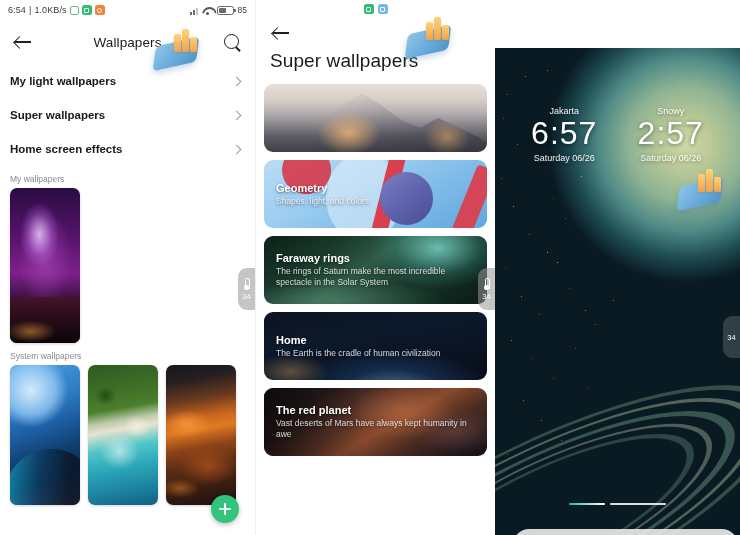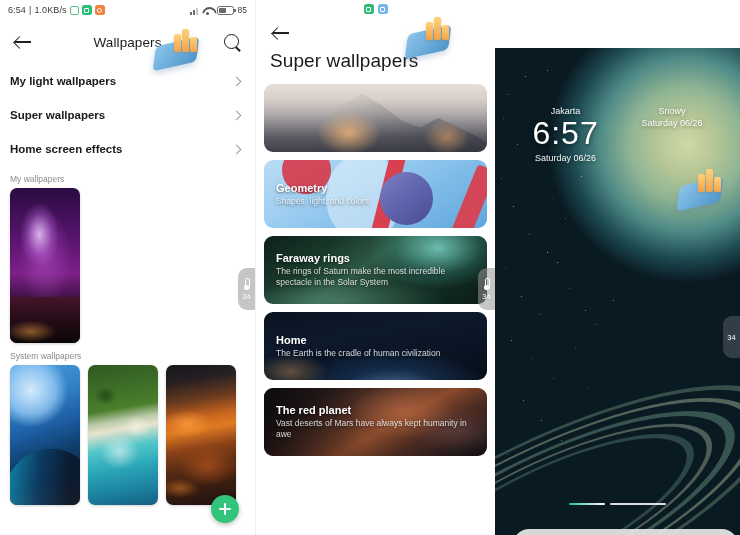--- a/index.html
+++ b/index.html
@@ -581,20 +581,21 @@
     <div class="ring" style="width:330px;height:330px;border-width:8px;border-color:rgba(110,155,140,.35);left:20%;top:88%;"></div>
 
     <div class="clocks">
       <div class="clock">
         <div class="city">Jakarta</div>
         <div class="time">6:57</div>
         <div class="date">Saturday 06/26</div>
       </div>
       <div class="clock">
         <div class="city">Snowy</div>
+        <div class="time">2:57</div>
         <div class="date">Saturday 06/26</div>
       </div>
     </div>
 
     <div class="iso-phone iso-phone-c">
       <div class="slab"></div>
       <div class="bar b1"></div>
         <div class="bar b2"></div>
         <div class="bar b3"></div>
     </div>

